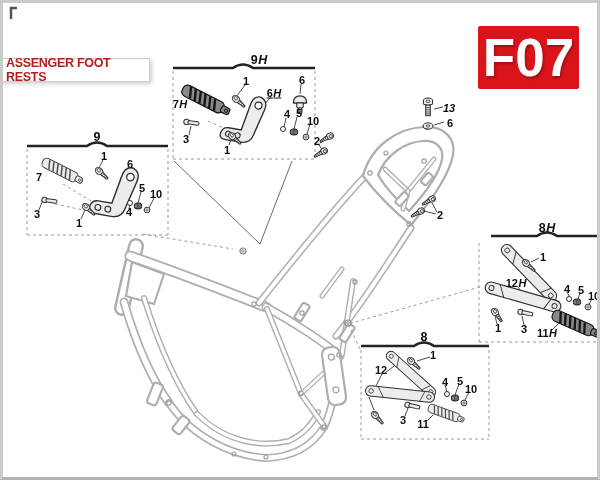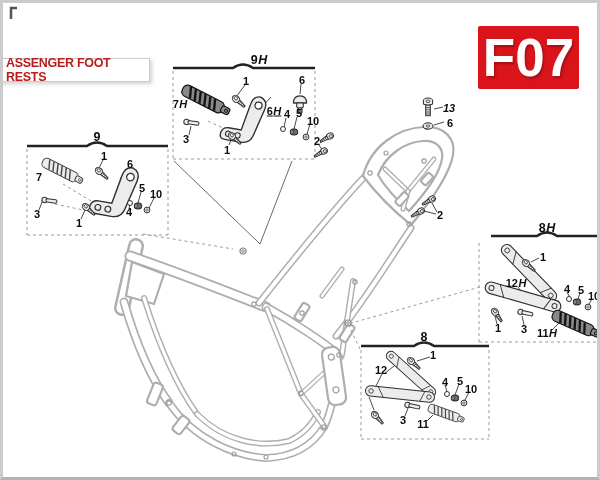--- a/index.html
+++ b/index.html
@@ -312,21 +312,21 @@
     </g>
   </svg>
 
   <div id="labels-layer" style="position:absolute;left:0;top:0;width:600px;height:480px;z-index:5;pointer-events:none;">
       <span class="lbl big" style="left: 232px; top: 57px; margin-left: 24px;"><span>9</span><span class="suf">H</span></span>
       <span class="lbl big" style="left: 94px; top: 134px;"><span>9</span></span>
       <span class="lbl big" style="left: 544px; top: 225px;"><span>8</span><span class="suf">H</span></span>
       <span class="lbl big" style="left: 421px; top: 334px;"><span>8</span></span>
       <span class="lbl" style="left: 177px; top: 101px;"><span>7</span><span class="suf">H</span></span>
       <span class="lbl" style="left: 243px; top: 78px;"><span>1</span></span>
-      <span class="lbl" style="left: 271px; top: 108px; text-decoration: underline;"><span>6</span><span class="suf">H</span></span>
+      <span class="lbl" style="left: 271px; top: 90px; text-decoration: underline;"><span>6</span><span class="suf">H</span></span>
       <span class="lbl" style="left: 299px; top: 77px;"><span>6</span></span>
       <span class="lbl" style="left: 183px; top: 136px;"><span>3</span></span>
       <span class="lbl" style="left: 224px; top: 147px;"><span>1</span></span>
       <span class="lbl" style="left: 284px; top: 111px;"><span>4</span></span>
       <span class="lbl" style="left: 296px; top: 110px;"><span>5</span></span>
       <span class="lbl" style="left: 310px; top: 118px;"><span>10</span></span>
       <span class="lbl" style="left: 314px; top: 138px;"><span>2</span></span>
       <span class="lbl" style="left: 36px; top: 174px;"><span>7</span></span>
       <span class="lbl" style="left: 101px; top: 153px;"><span>1</span></span>
       <span class="lbl" style="left: 127px; top: 161px;"><span>6</span></span>

